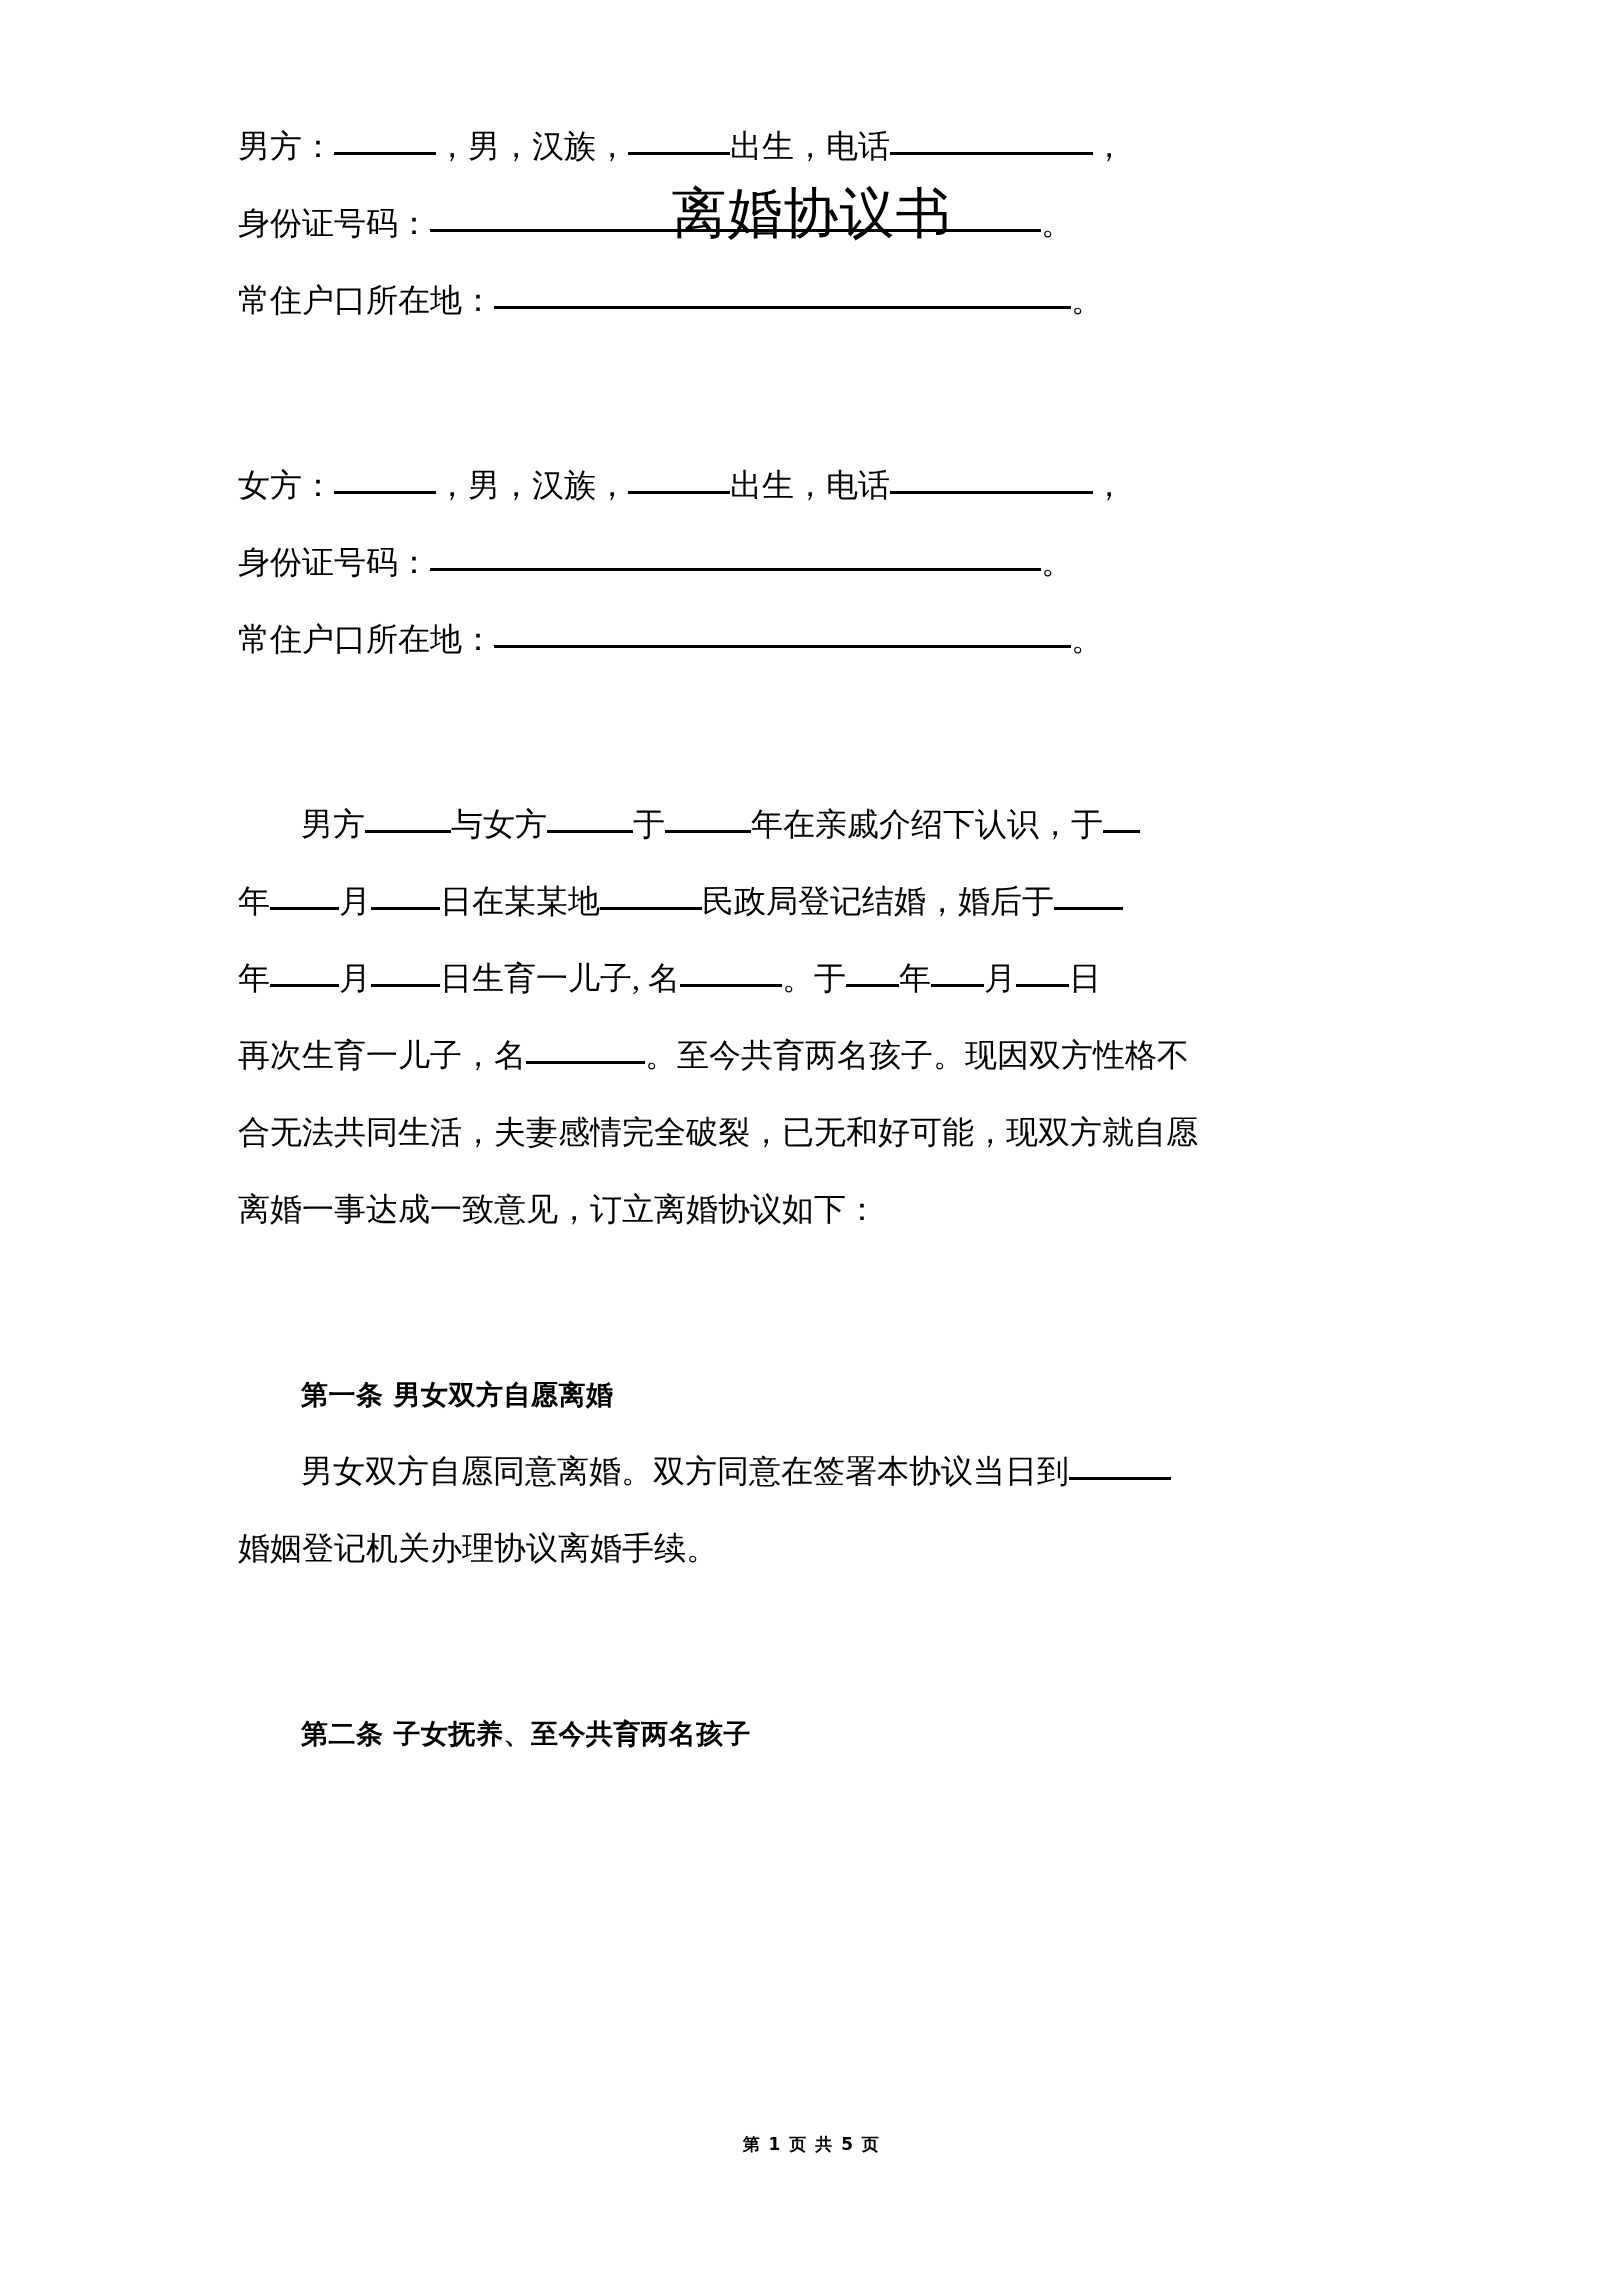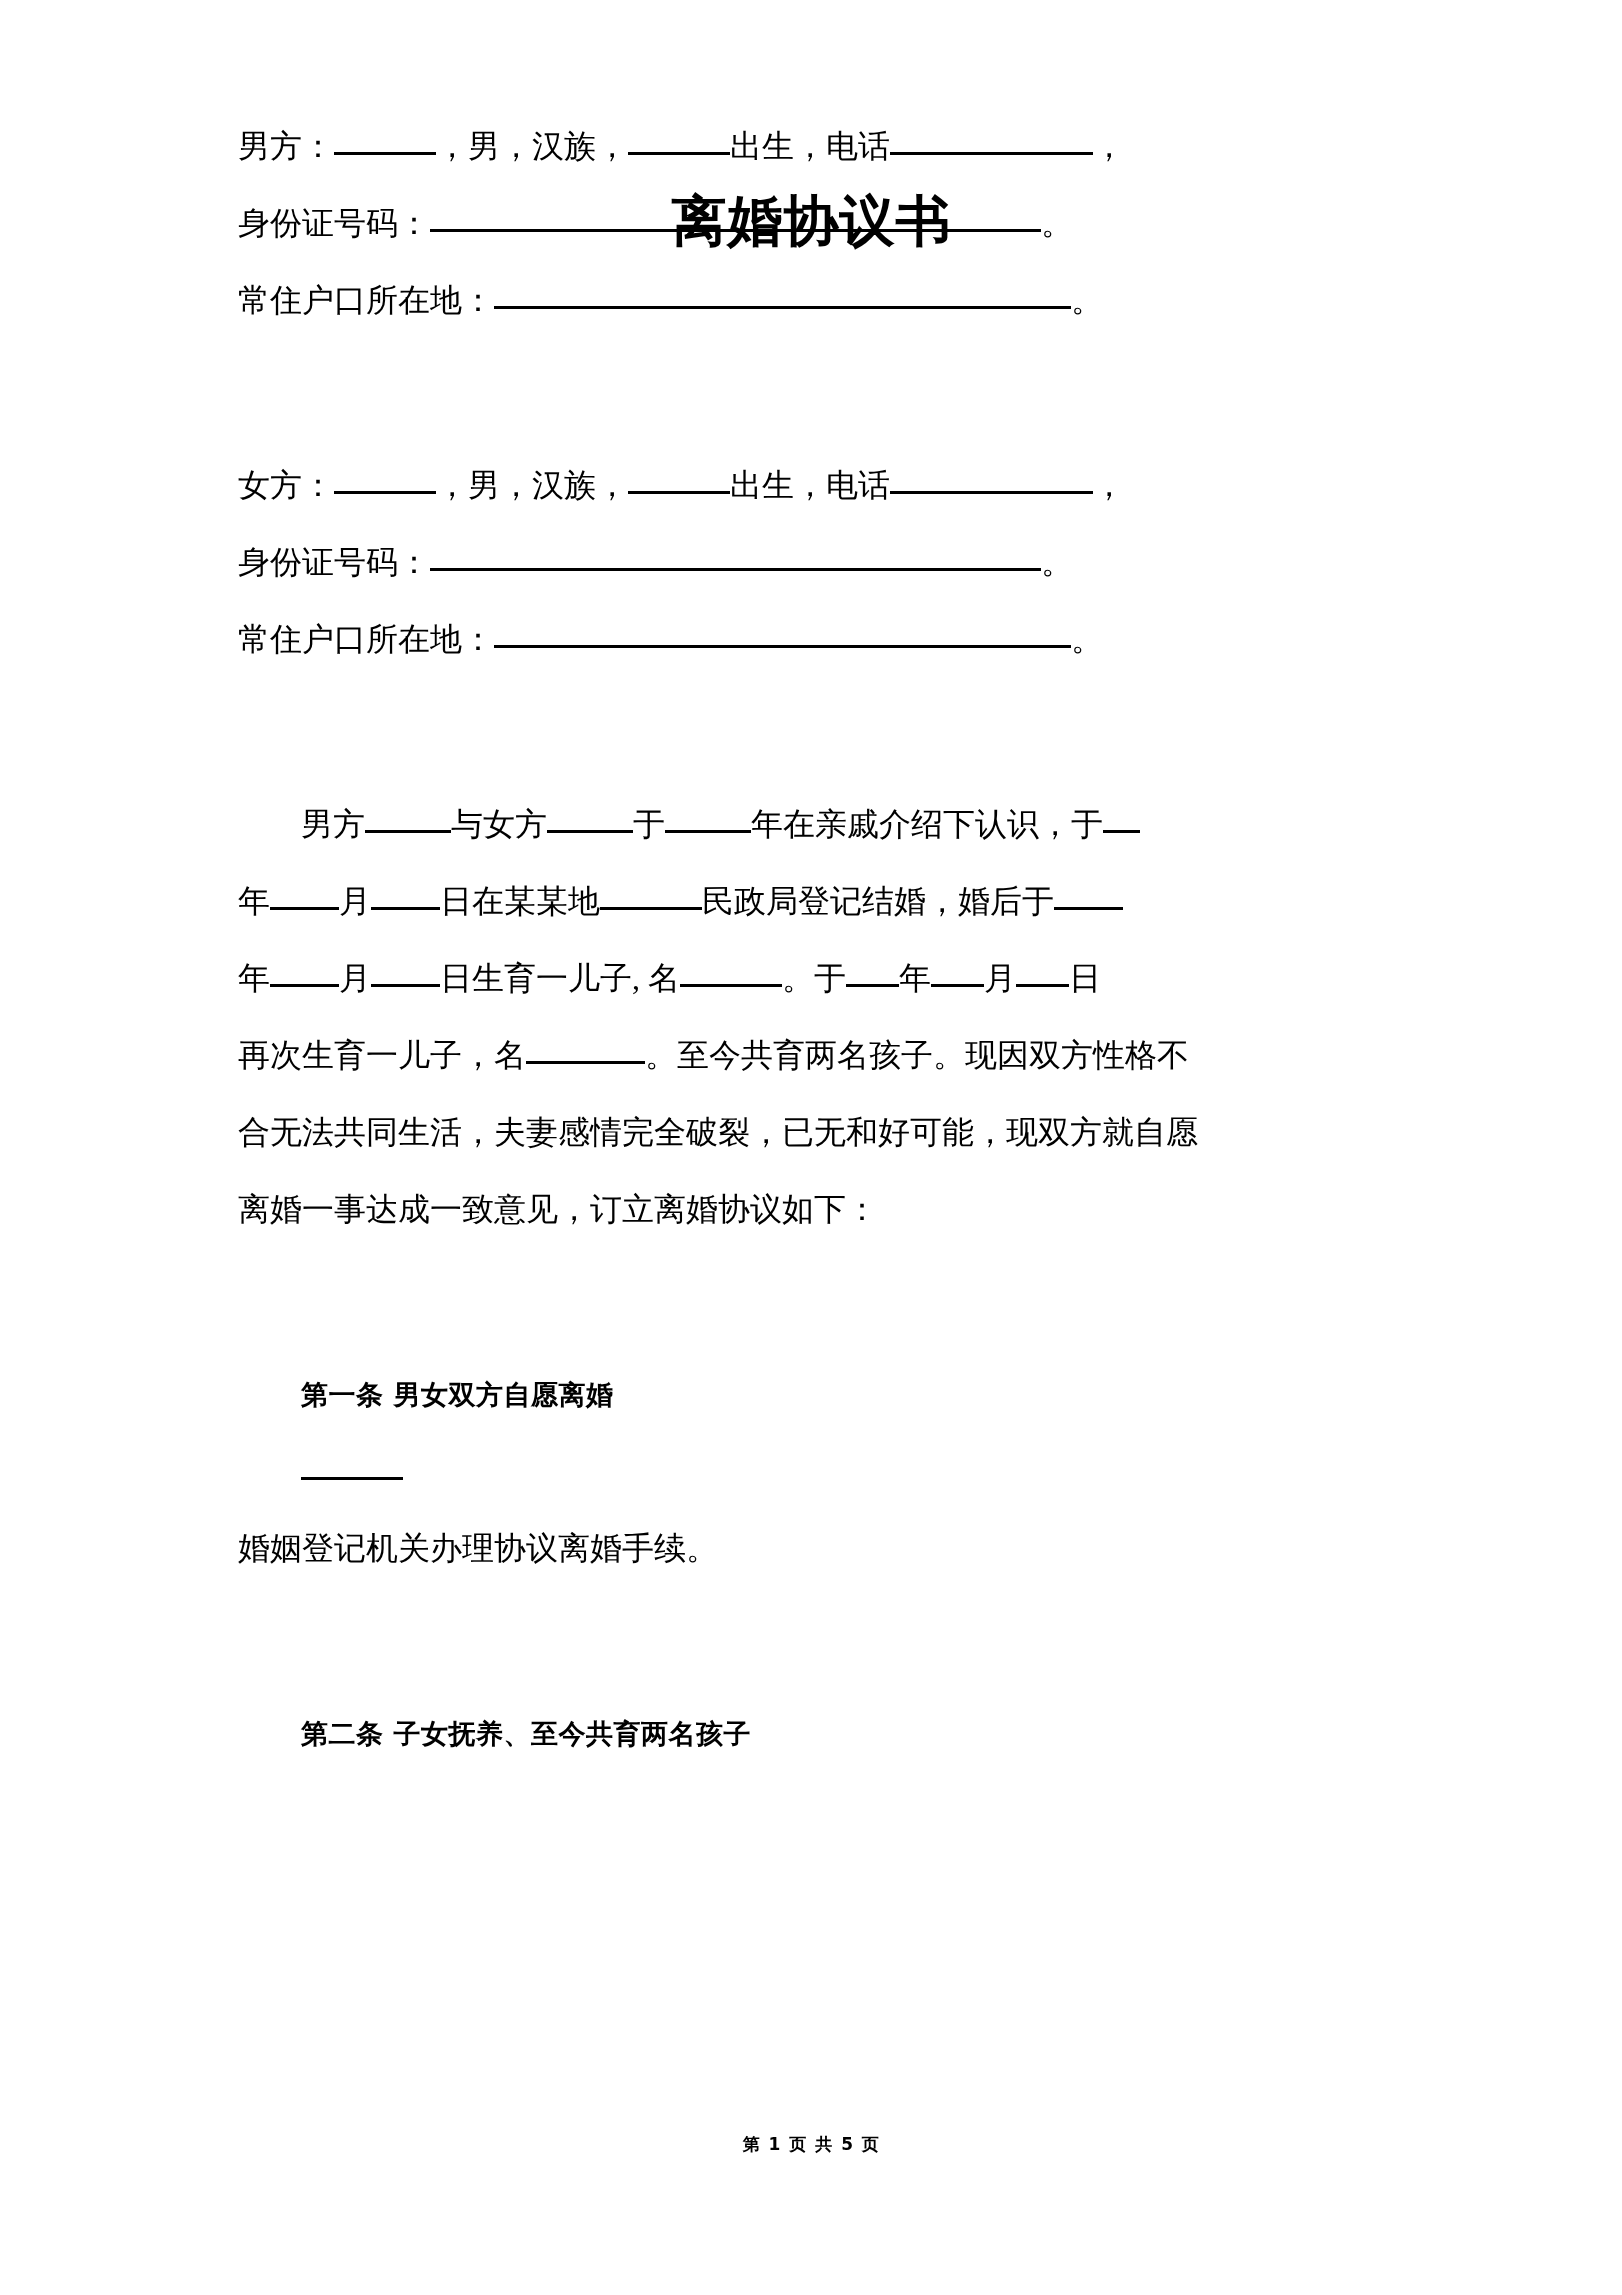--- a/index.html
+++ b/index.html
@@ -22,23 +22,23 @@
     left: 238px;
     top: 0;
     width: 1150px;
   }
 
   
   .doc-title {
     text-align: center;
     font-size: 55px;
     line-height: 1.1;
-    font-weight: 700;
+    font-weight: 400;
     letter-spacing: 1px;
-    margin: 12px;
+    margin: 4px;
     padding-top: 180px;
     padding-bottom: 0;
     white-space: pre;
   }
 
   
   .tline {
     font-size: 32px;
     line-height: 77px;
     white-space: pre;
@@ -129,21 +129,21 @@
     <div class="tline"><span>再次生育一儿子，名</span><span class="blk w7"></span><span>。至今共育两名孩子。现因双方性格不</span></div>
 
     <div class="tline">合无法共同生活，夫妻感情完全破裂，已无和好可能，现双方就自愿</div>
 
     <div class="tline">离婚一事达成一致意见，订立离婚协议如下：</div>
 
     <div class="spacer-lg"></div>
 
     <div class="sec-heading">第一条 男女双方自愿离婚</div>
 
-    <div class="tline indent"><span class="blk w6"></span></div>
+    <div class="tline indent"><span>男女双方自愿同意离婚。双方同意在签署本协议当日到</span><span class="blk w6"></span></div>
 
     <div class="tline">婚姻登记机关办理协议离婚手续。</div>
 
     <div class="spacer-lg"></div>
 
     <div class="sec-heading">第二条 子女抚养、至今共育两名孩子</div>
 
   </div>
 
   <div class="footer">第 1 页 共 5 页</div>

